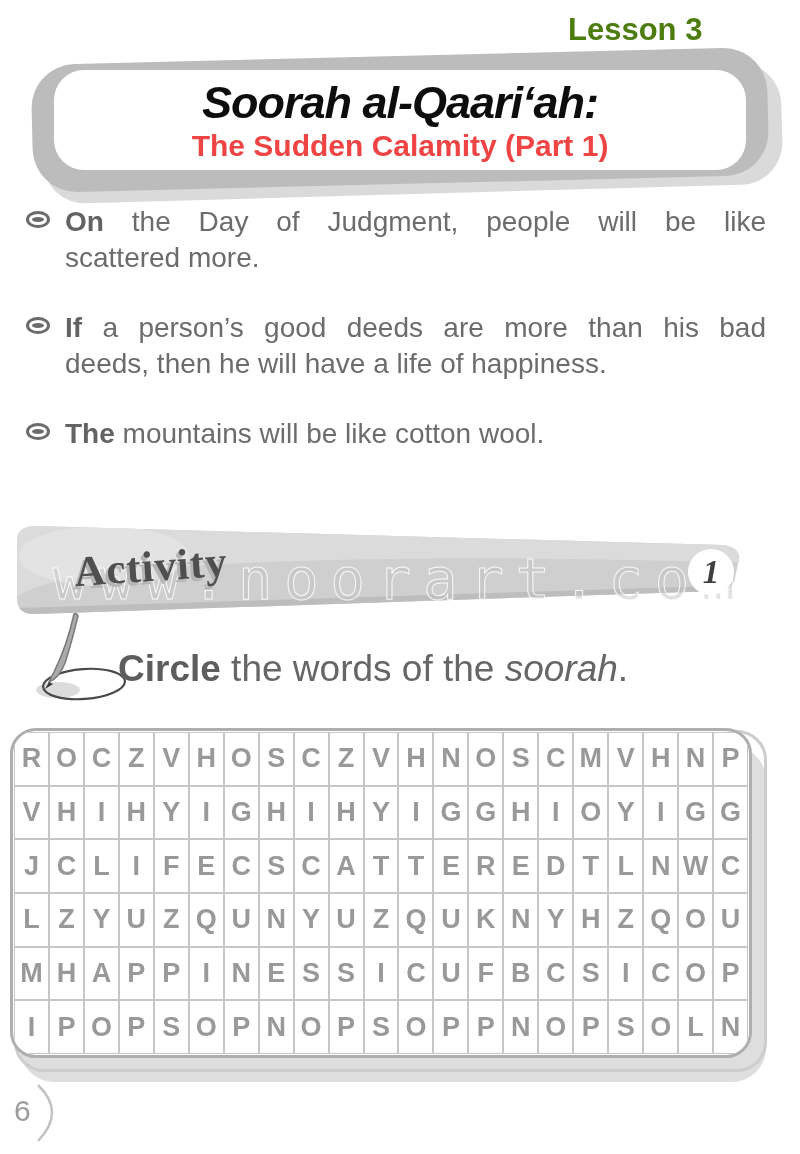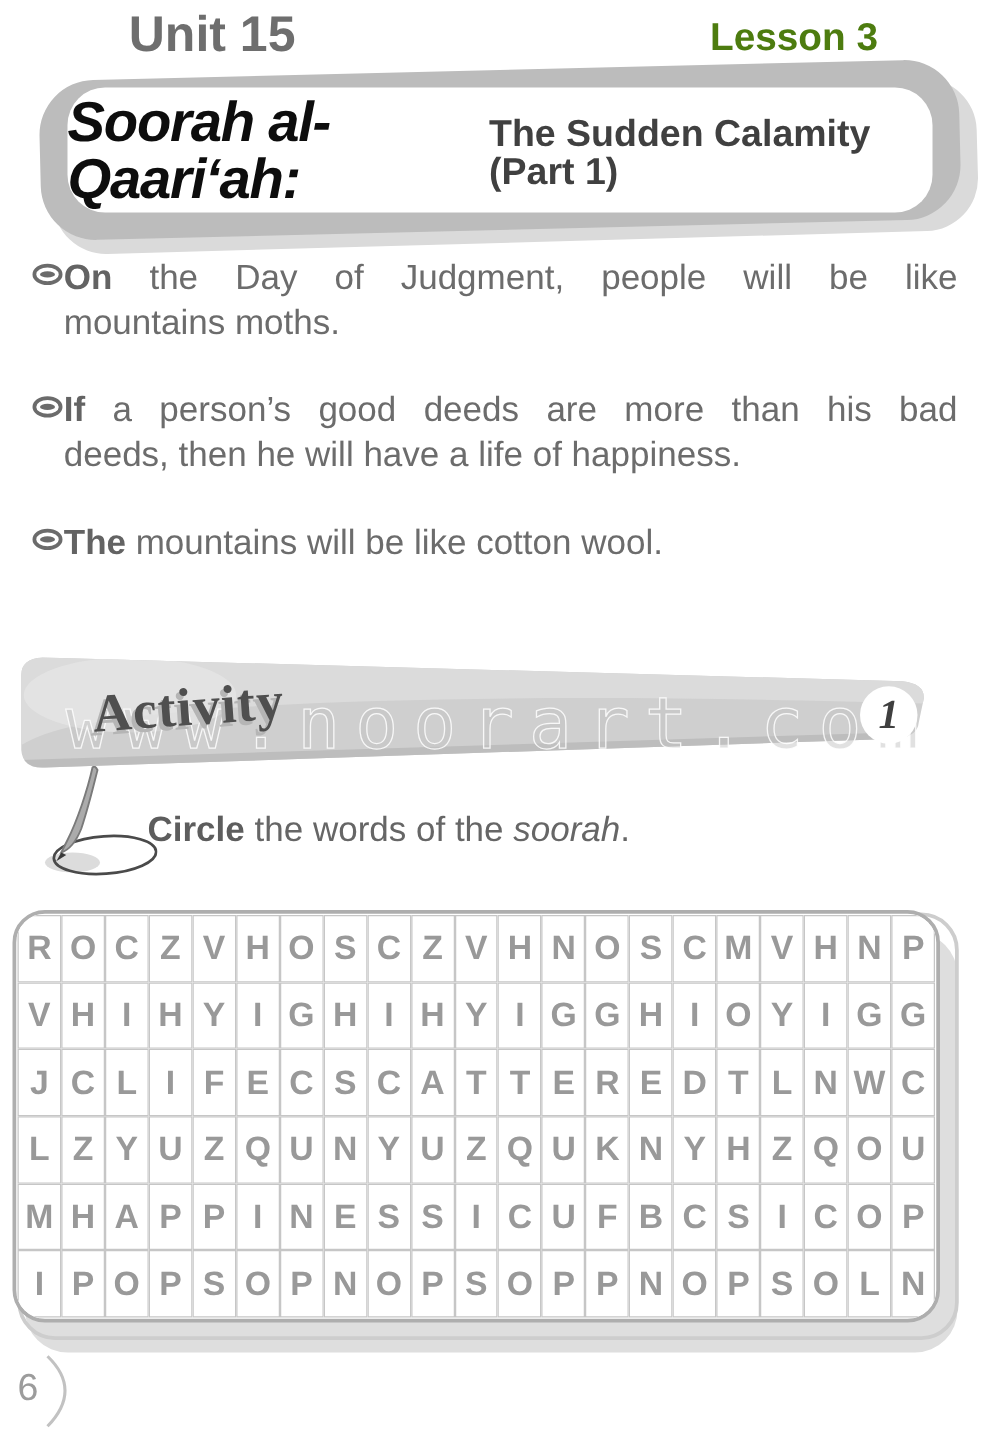--- a/index.html
+++ b/index.html
@@ -10,52 +10,52 @@
   .unit{position:absolute;left:103px;top:6px;font-size:40px;font-weight:bold;color:#6e6e6e;}
   .lesson{position:absolute;left:568px;top:12px;font-size:31px;font-weight:bold;color:#4d7c0f;}
 
   
   .banner-wrap{position:absolute;left:32px;top:56px;width:742px;height:134px;}
   .banner-shadow{position:absolute;left:10px;top:16px;width:740px;height:122px;background:#dadada;
                  border-radius:42px;transform:rotate(-1.6deg);}
   .banner-outer{position:absolute;left:0;top:0;width:736px;height:128px;background:#bcbcbc;
                 border-radius:44px;transform:rotate(-1.4deg);}
   .banner-inner{position:absolute;left:22px;top:14px;width:692px;height:100px;background:#ffffff;
-                border-radius:30px;display:flex;flex-direction:row;align-items:center;justify-content:center;}
+                border-radius:30px;display:flex;flex-direction:column;align-items:center;justify-content:center;}
   .banner-title{font-size:45px;font-weight:bold;font-style:italic;color:#0d0d0d;letter-spacing:-1px;line-height:1;}
-  .banner-sub{font-size:30px;font-weight:bold;color:#404040;margin-top:6px;line-height:1;}
+  .banner-sub{font-size:30px;font-weight:bold;color:#ef4444;margin-top:6px;line-height:1;}
 
   
   .bullets{position:absolute;left:26px;top:204px;width:740px;}
   .bullet{display:flex;margin-bottom:34px;}
   .bullet-icon{flex:0 0 24px;margin-top:7px;width:17px;height:17px;border:3px solid #6b6b6b;
                border-radius:50%;position:relative;box-sizing:border-box;}
   .bullet-icon::after{content:"";position:absolute;left:3px;top:3px;right:3px;bottom:3px;
                       background:#6b6b6b;border-radius:50%;}
-  .bullet-text{flex:1;margin-left:1px;font-size:28px;line-height:36px;color:#6c6c6c;}
+  .bullet-text{flex:1;margin-left:15px;font-size:28px;line-height:36px;color:#6c6c6c;}
   .jline{text-align:justify;text-align-last:justify;}
   .bullet-text b{color:#636363;}
 
   
   .activity-svg{position:absolute;left:4px;top:518px;z-index:1;}
   .activity-label{position:absolute;left:74px;top:542px;z-index:4;transform:rotate(-4deg);
                   font-family:"Liberation Serif",serif;font-weight:bold;font-size:43px;color:#4f4f4f;
                   letter-spacing:1px;text-shadow:-3px 3px 0 #b5b5b5;}
   .activity-badge{position:absolute;left:688px;top:549px;width:46px;height:46px;border-radius:50%;
                   background:#ffffff;z-index:4;display:flex;align-items:center;justify-content:center;
                   font-family:"Liberation Serif",serif;font-style:italic;font-weight:bold;
                   font-size:33px;color:#3f3f3f;}
   .watermark{position:absolute;left:0;top:546px;width:800px;z-index:3;text-align:center;
              font-family:"DejaVu Sans Mono",monospace;font-size:57px;letter-spacing:12px;
              white-space:nowrap;color:rgba(195,195,195,0.5);-webkit-text-stroke:1px rgba(255,255,255,0.85);
              pointer-events:none;}
 
   
   .pencil-svg{position:absolute;left:28px;top:612px;}
-  .instruction{position:absolute;left:118px;top:648px;font-size:28px;color:#666;}
+  .instruction{position:absolute;left:118px;top:648px;font-size:37px;color:#666;}
   .instruction b{color:#5d5d5d;}
 
   
   .grid-wrap{position:absolute;left:10px;top:728px;width:748px;height:336px;}
   .grid-wrap::before{content:"";position:absolute;left:10px;top:18px;right:-8px;bottom:-18px;
                      background:#dedede;border-radius:34px;}
   .grid-wrap::after{content:"";position:absolute;left:4px;top:2px;right:-9px;bottom:-8px;
                     border:3px solid #cdcdcd;border-radius:30px;background:transparent;}
   .grid-box{position:absolute;left:0;top:0;width:742px;height:330px;background:#ffffff;
             border:3px solid #aeaeae;border-radius:26px;z-index:2;overflow:hidden;
@@ -66,38 +66,37 @@
 
   
   .pagenum{position:absolute;left:14px;top:1094px;font-size:30px;color:#9c9c9c;z-index:2;}
   .pagearc{position:absolute;left:34px;top:1082px;}
 </style>
 </head>
 <body>
 
 <div id="page">
 
-  <div class="unit">Unit 15</div>
   <div class="lesson">Lesson 3</div>
 
   <div class="banner-wrap">
     <div class="banner-shadow"></div>
     <div class="banner-outer"></div>
     <div class="banner-inner">
       <div class="banner-title">Soorah al-Qaari‘ah:</div>
       <div class="banner-sub">The Sudden Calamity (Part 1)</div>
     </div>
   </div>
 
   <div class="bullets">
     <div class="bullet">
       <span class="bullet-icon"></span>
       <div class="bullet-text">
         <div class="jline"><b>On</b><span> the Day of Judgment, people will be like</span></div>
-        <div>mountains moths.</div>
+        <div>scattered more.</div>
       </div>
     </div>
     <div class="bullet">
       <span class="bullet-icon"></span>
       <div class="bullet-text">
         <div class="jline"><b>If</b><span> a person’s good deeds are more than his bad</span></div>
         <div>deeds, then he will have a life of happiness.</div>
       </div>
     </div>
     <div class="bullet">

